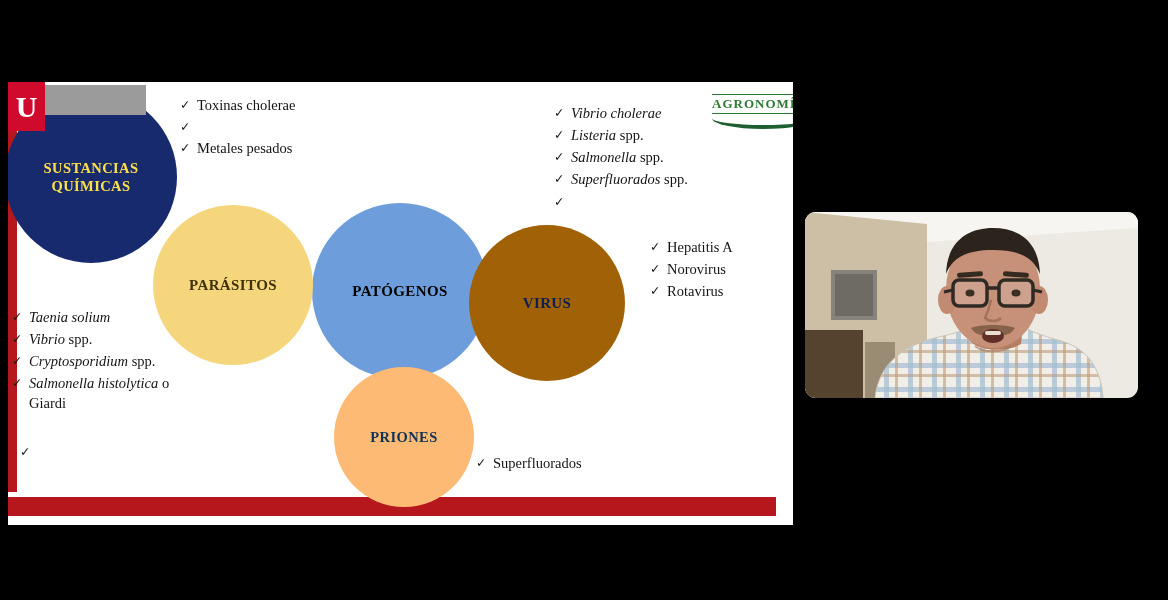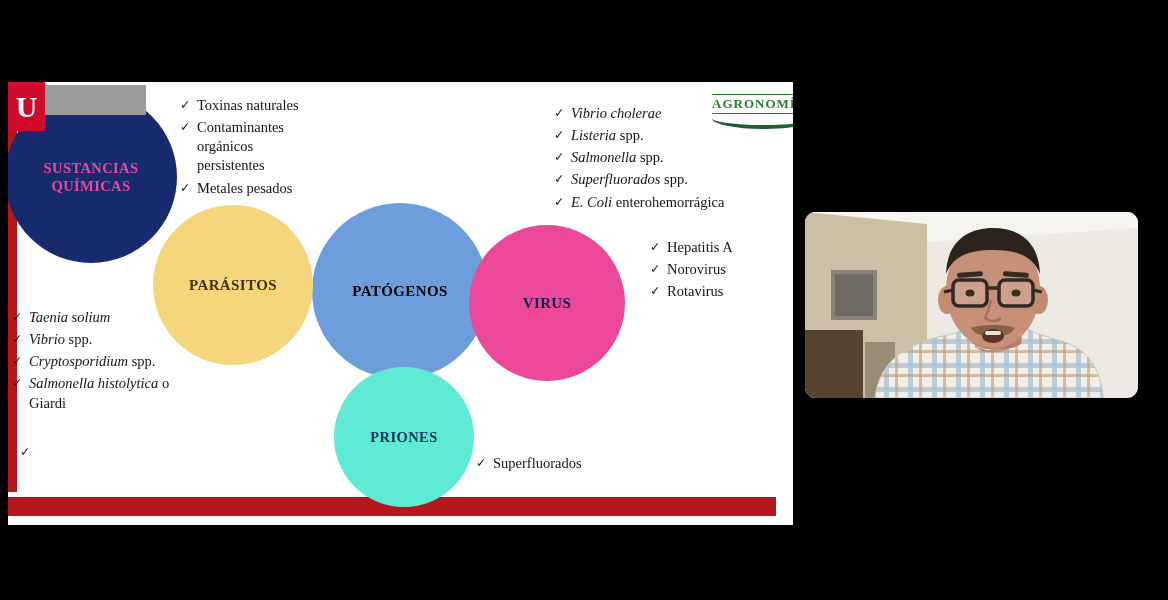--- a/index.html
+++ b/index.html
@@ -16,26 +16,26 @@
   .logo-gray { position:absolute; left:37px; top:3px; width:101px; height:30px;
                background:#9b9b9b; z-index:6; }
 
   .bar-left   { position:absolute; left:0; top:38px; width:9px; height:372px; background:#b5171d; z-index:1; }
   .bar-bottom { position:absolute; left:0; top:415px; width:768px; height:19px; background:#b5171d; z-index:1; }
 
   .circle { position:absolute; border-radius:50%; display:flex; align-items:center;
             justify-content:center; text-align:center; font-weight:bold; letter-spacing:.4px;
             z-index:3; }
   .circle .circle-label { padding:0 10px; line-height:1.25; }
-  .c-sustancias   { left:-3px;  top:9px;   width:172px; height:172px; background:#182a6e; color:#ec4899; font-size:14.5px; }
+  .c-sustancias   { left:-3px;  top:9px;   width:172px; height:172px; background:#182a6e; color:#fde047; font-size:14.5px; }
   .c-bacterias    { left:309px; top:3px;   width:156px; height:156px; background:#f4e612; color:#1a1a1a; font-size:15px; }
   .c-patogenos    { left:304px; top:121px; width:176px; height:176px; background:#6d9edb; color:#000000; font-size:15px; z-index:2; }
   .c-parasitos    { left:145px; top:123px; width:160px; height:160px; background:#f5d67c; color:#3f3108; font-size:15px; }
-  .c-virus        { left:461px; top:143px; width:156px; height:156px; background:#ec4899; color:#0d1f4e; font-size:15px; }
-  .c-priones      { left:326px; top:285px; width:140px; height:140px; background:#5eead4; color:#0d3354; font-size:14.5px; }
+  .c-virus        { left:461px; top:143px; width:156px; height:156px; background:#a16207; color:#0d1f4e; font-size:15px; }
+  .c-priones      { left:326px; top:285px; width:140px; height:140px; background:#fdba74; color:#0d3354; font-size:14.5px; }
   .c-obesogenicos { left:578px; top:240px; width:206px; height:206px; background:#e23b31; color:#1b2755; font-size:15px; }
 
   .checklist { position:absolute; z-index:5; }
   .check-item { display:flex; align-items:flex-start; line-height:1.32;
                 font-size:14.5px; color:#141414; margin-bottom:3px; }
   .check { flex:0 0 17px; font-family:"DejaVu Sans", sans-serif; font-size:12.5px; padding-top:1px; }
   .item-text i { font-style:italic;margin-top:24px; }
 
   .l-quimicas       { left:172px; top:14px;  width:142px; }
   .l-bacterias      { left:546px; top:22px;  width:212px; }
@@ -84,25 +84,24 @@
     <div class="circle c-virus">
       <span class="circle-label">VIRUS</span>
     </div>
     <div class="circle c-priones">
       <span class="circle-label">PRIONES</span>
     </div>
 
     <div class="checklist l-quimicas">
       <div class="check-item">
         <span class="check">✓</span>
-        <span class="item-text"><i></i><span>Toxinas naturales</span></span>
-      </div>
-      <div class="check-item">
-        <span class="check">✓</span>
-        <span class="item-text"><i></i><span>Contaminantes orgánicos persistentes</span></span>
+        <span class="item-text"><i></i><span>Toxinas cholerae</span></span>
+      </div>
+      <div class="check-item">
+        <span class="check">✓</span>
       </div>
       <div class="check-item">
         <span class="check">✓</span>
         <span class="item-text"><i></i><span>Metales pesados</span></span>
       </div>
     </div>
 
     <div class="checklist l-bacterias">
       <div class="check-item">
         <span class="check">✓</span>
@@ -115,21 +114,20 @@
       <div class="check-item">
         <span class="check">✓</span>
         <span class="item-text"><i>Salmonella</i><span> spp.</span></span>
       </div>
       <div class="check-item">
         <span class="check">✓</span>
         <span class="item-text"><i>Superfluorados</i><span> spp.</span></span>
       </div>
       <div class="check-item">
         <span class="check">✓</span>
-        <span class="item-text"><i>E. Coli</i><span> enterohemorrágica</span></span>
       </div>
     </div>
 
     <div class="checklist l-virus">
       <div class="check-item">
         <span class="check">✓</span>
         <span class="item-text"><i></i><span>Hepatitis A</span></span>
       </div>
       <div class="check-item">
         <span class="check">✓</span>

